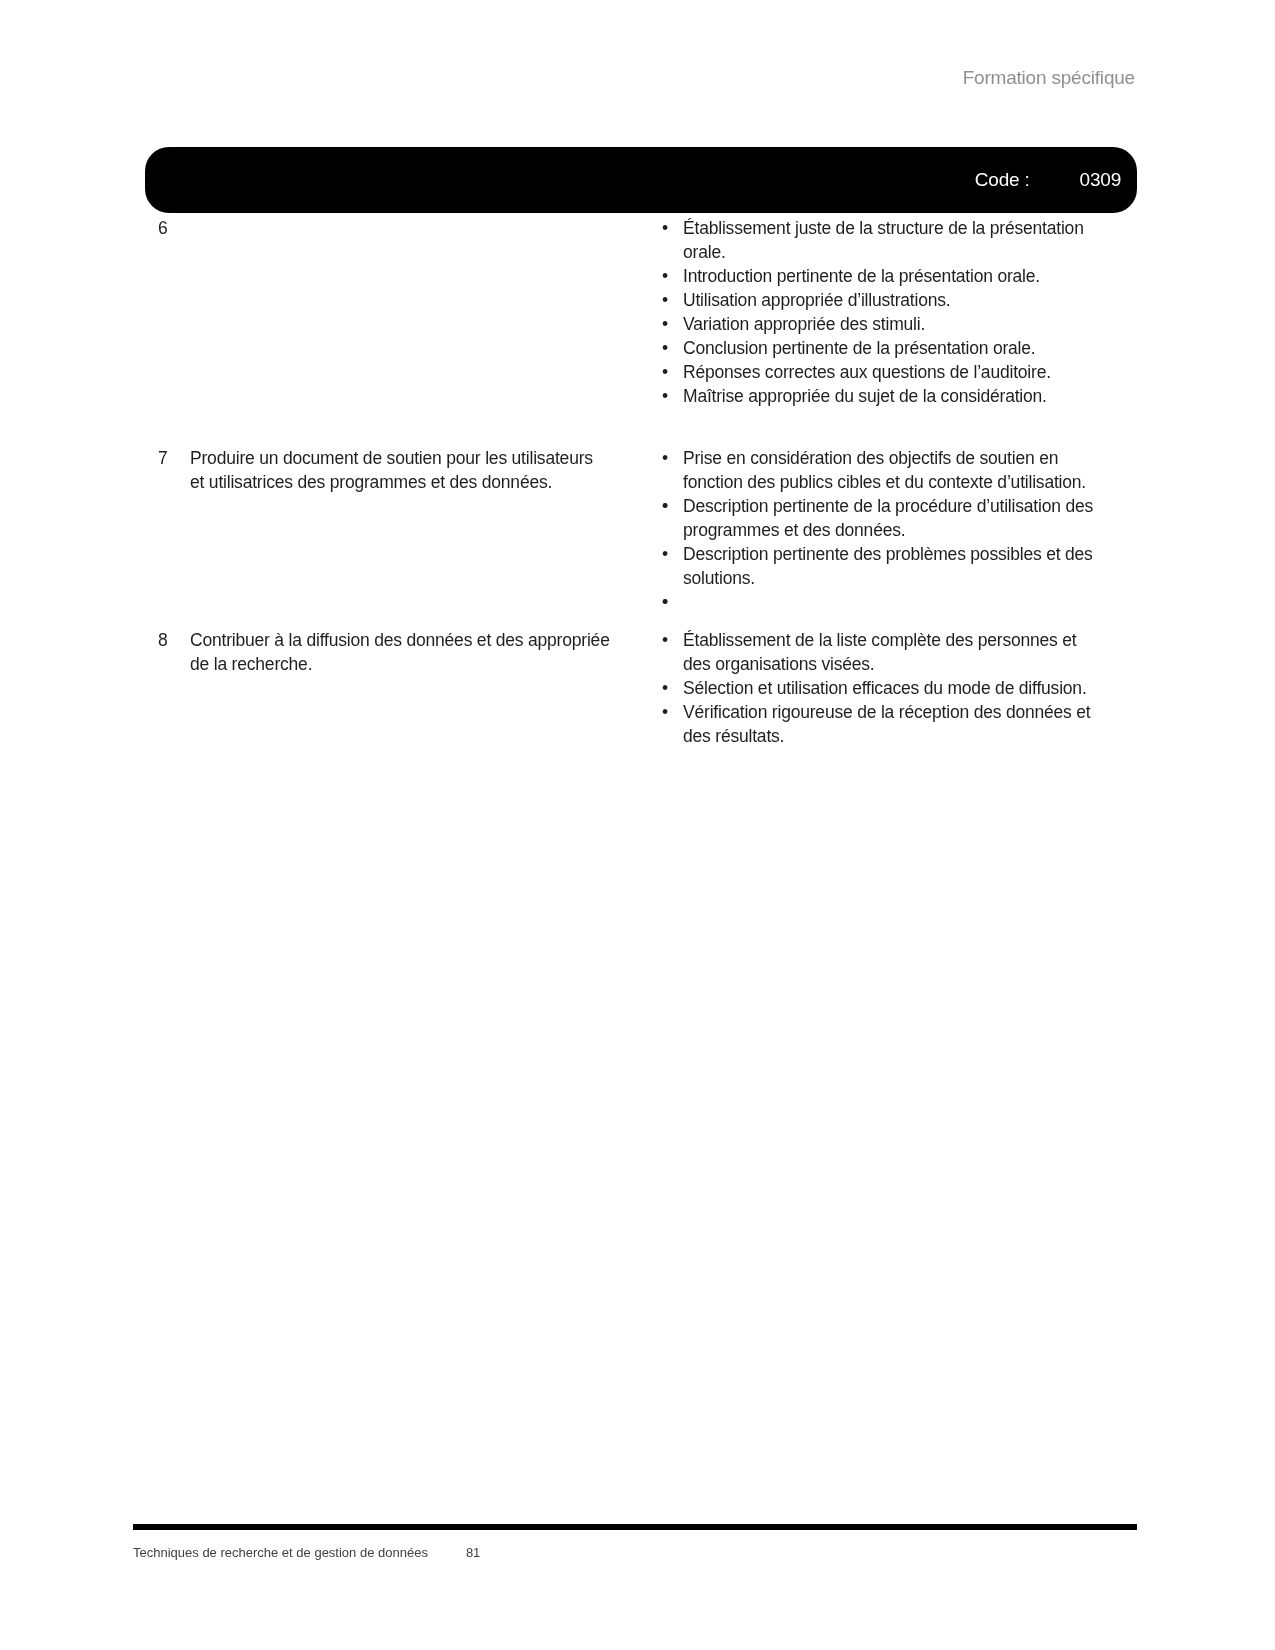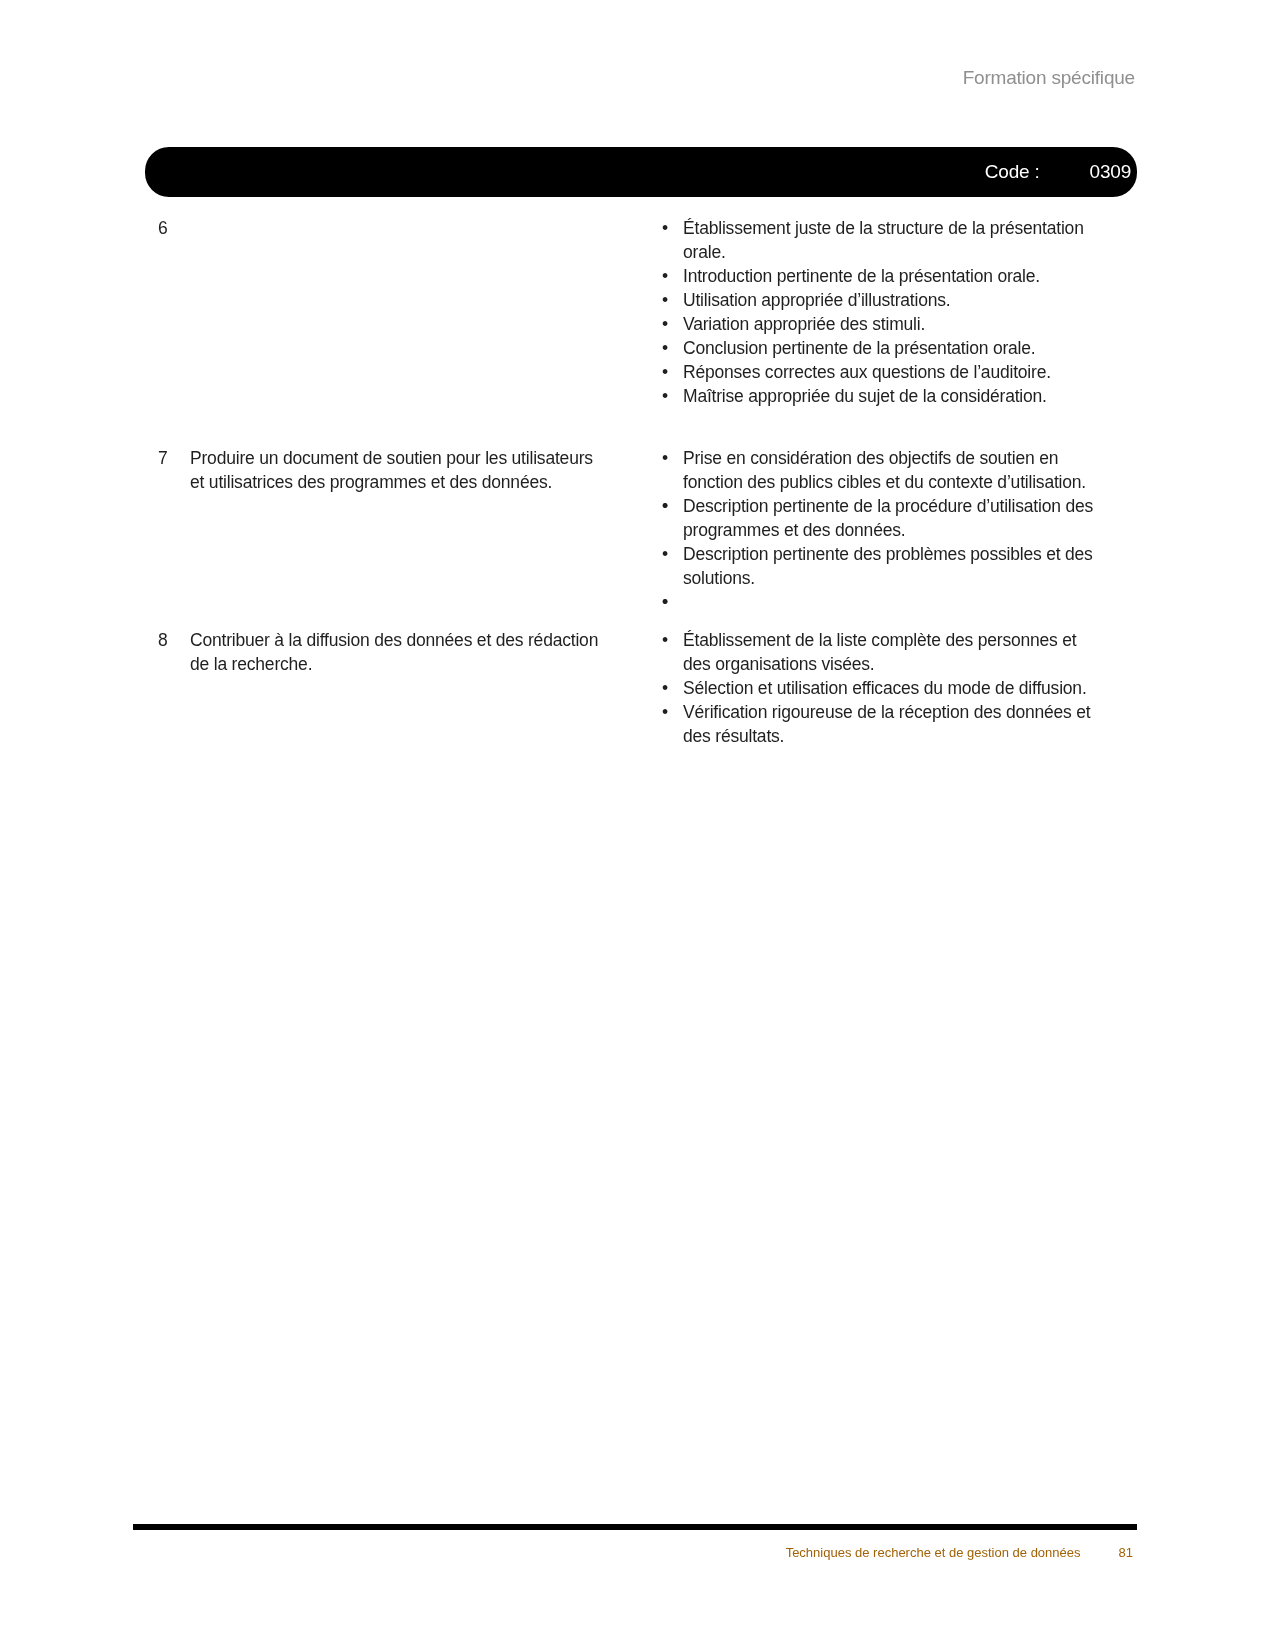--- a/index.html
+++ b/index.html
@@ -18,31 +18,31 @@
   }
   .running-header {
     position:absolute;
     top:66px; right:140px;
     font-size:19px;
     color:#8f8f8f;
   }
   .code-bar {
     position:absolute;
     left:145px; top:147px;
-    width:992px; height:50px;
+    width:992px; height:66px;
     background:#000000;
     color:#ffffff;
     display:flex;
     align-items:center;
     justify-content:flex-end;
     font-size:19px;
     border-radius:24px;
   }
   .code-label { margin-right:50px; }
-  .code-value { margin-right:6px; }
+  .code-value { margin-right:16px; }
 
   .content {
     position:absolute;
     left:158px; top:216px;
     width:979px;
   }
   .item { display:flex; }
   .item + .item { margin-top:38px; }
   .obj { width:502px; flex-shrink:0; display:flex; }
   .obj-num { width:32px; flex-shrink:0; }
@@ -55,24 +55,24 @@
   .footer-rule {
     position:absolute;
     left:133px; top:1524px;
     width:1004px; height:6px;
     background:#000000;
   }
   .page-footer {
     position:absolute;
     left:133px; top:1541px;
     width:1004px;
-    text-align:right;
+    text-align:left;
     font-size:13px;
     letter-spacing:0;
-    color:#a16207;
+    color:#404040;
   }
   .footer-page-number { margin-left:38px; margin-right:4px; }
 </style>
 </head>
 <body>
 
 <div class="page">
 
   <div class="running-header">Formation spécifique</div>
 
@@ -113,21 +113,21 @@
           <li class="criterion"><span class="bullet">•</span><span>Description pertinente des problèmes possibles et des solutions.</span></li>
           <li class="criterion"><span class="bullet">•</span></li>
           <li class="criterion"><span class="bullet">•</span></li>
         </ul>
       </div>
     </div>
 
     <div class="item">
       <div class="obj">
         <div class="obj-num">8</div>
-        <div class="obj-text">Contribuer à la diffusion des données et des rédaction de la recherche.</div>
+        <div class="obj-text">Contribuer à la diffusion des données et des appropriée de la recherche.</div>
       </div>
       <div class="crit">
         <ul class="criteria">
           <li class="criterion"><span class="bullet">•</span><span>Établissement de la liste complète des personnes et des organisations visées.</span></li>
           <li class="criterion"><span class="bullet">•</span><span>Sélection et utilisation efficaces du mode de diffusion.</span></li>
           <li class="criterion"><span class="bullet">•</span><span>Vérification rigoureuse de la réception des données et des résultats.</span></li>
         </ul>
       </div>
     </div>
 

